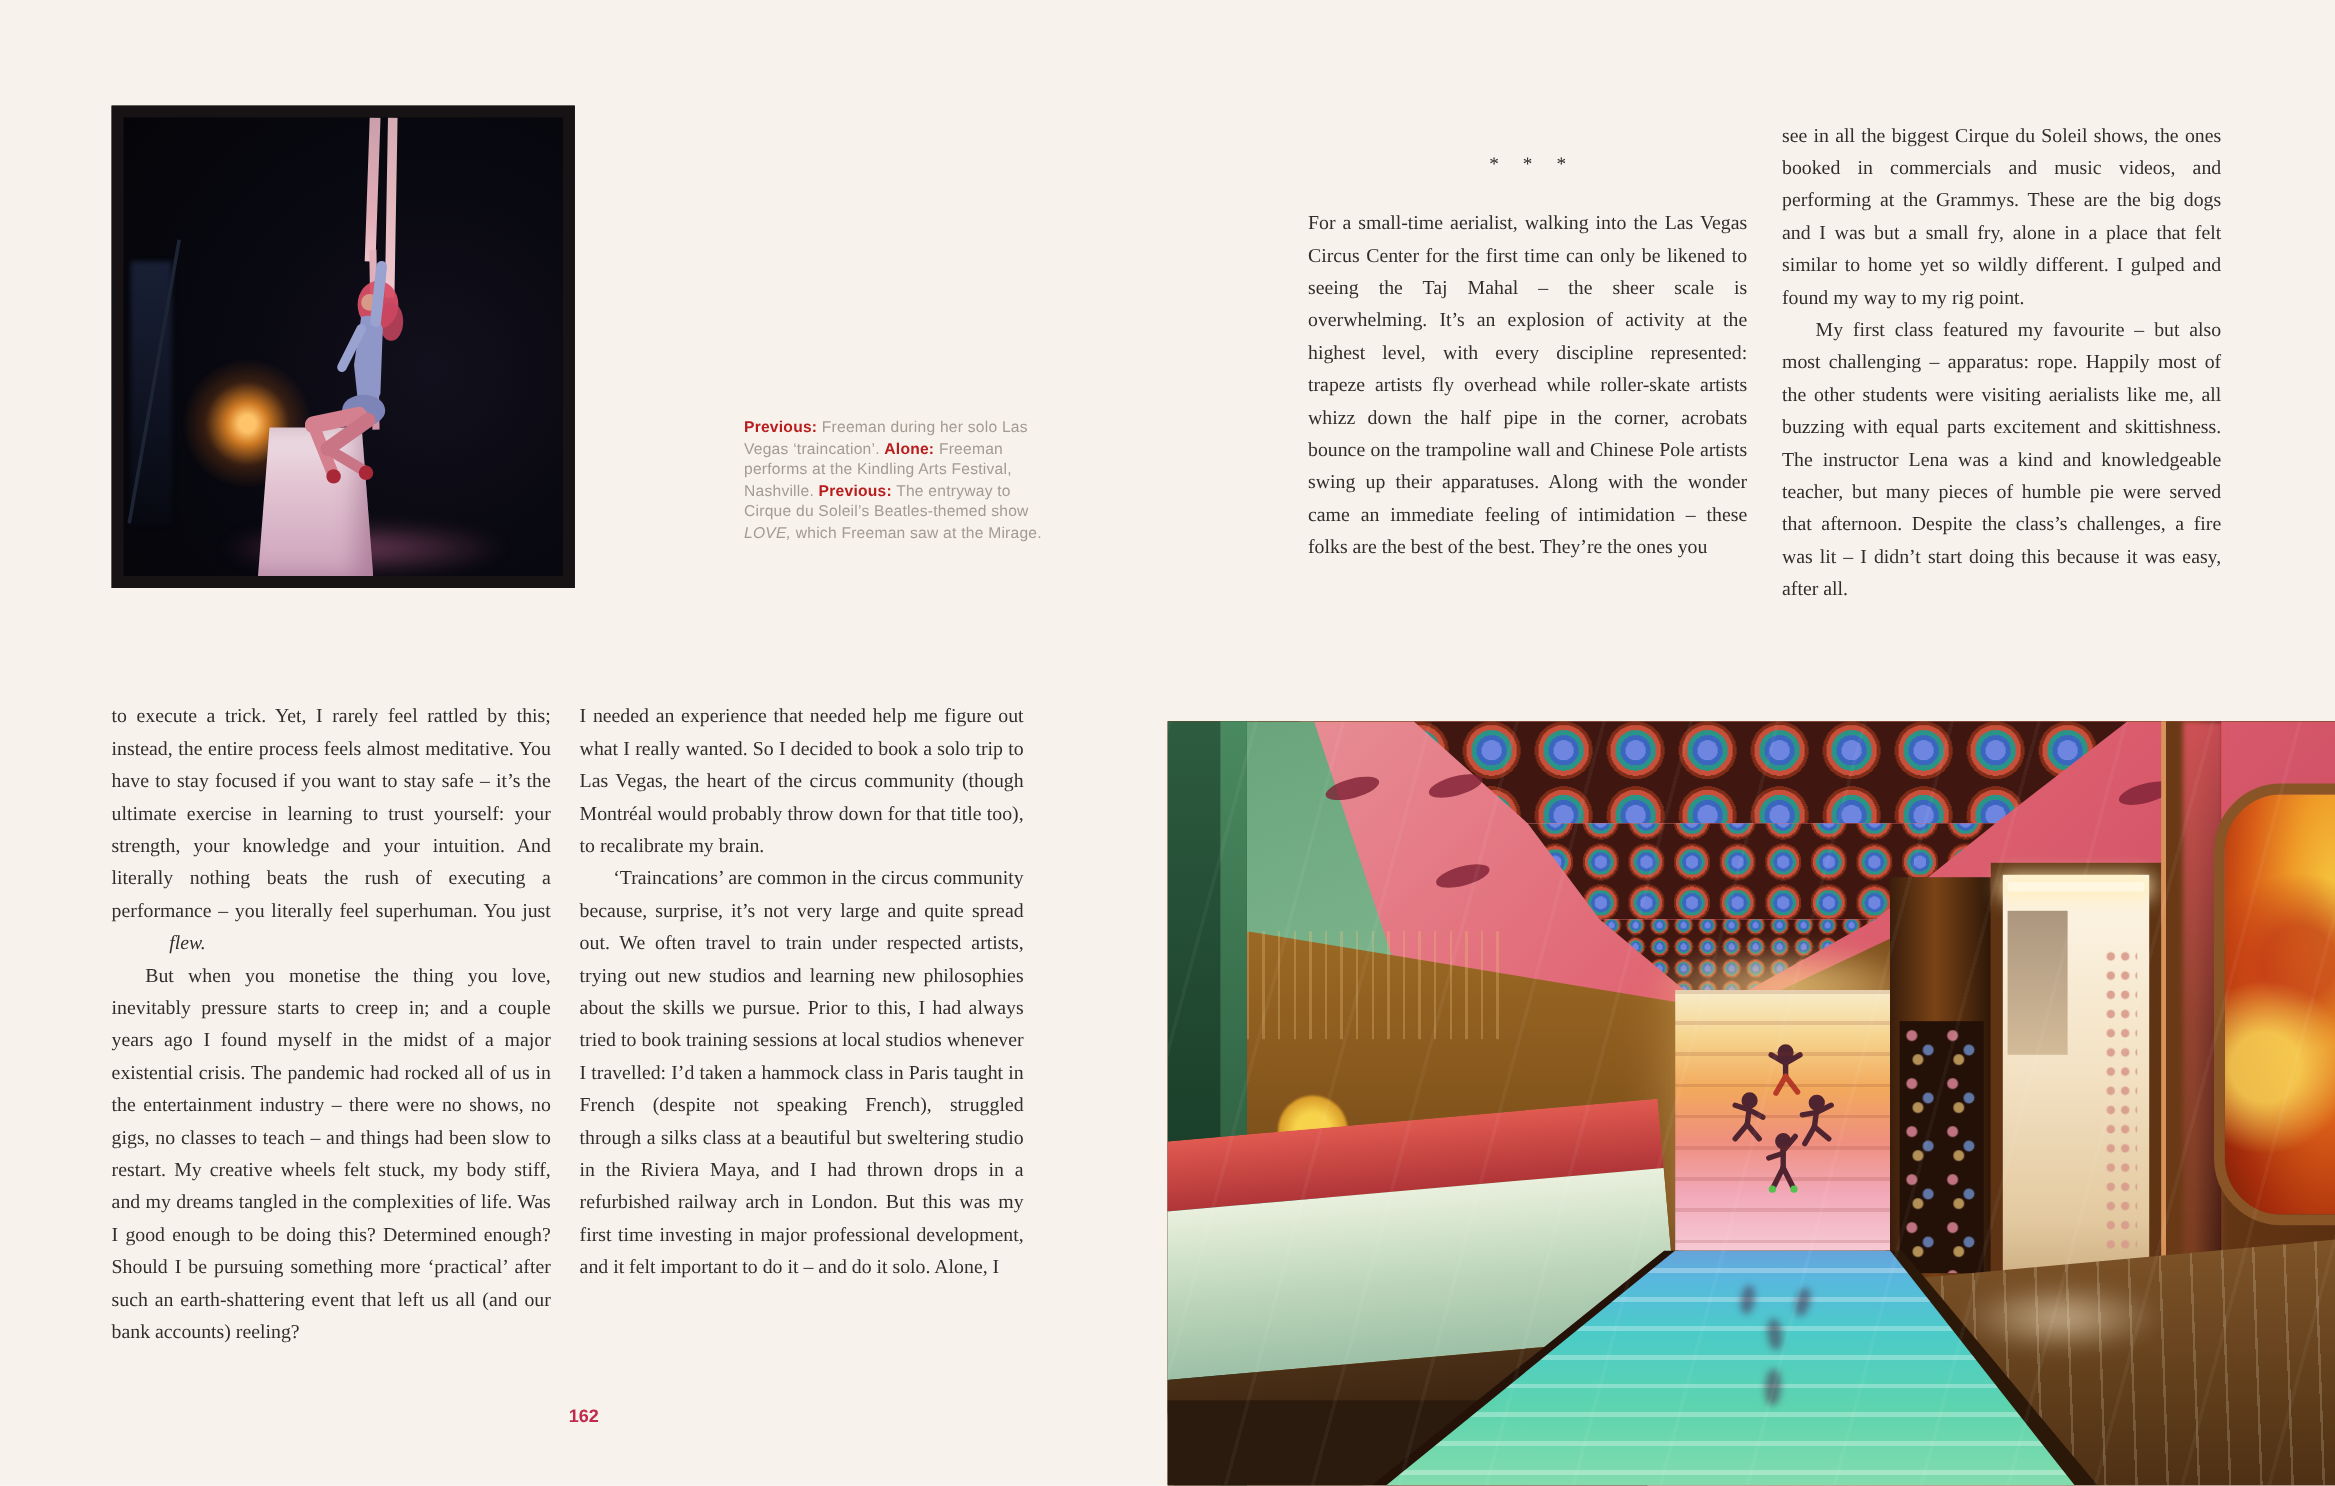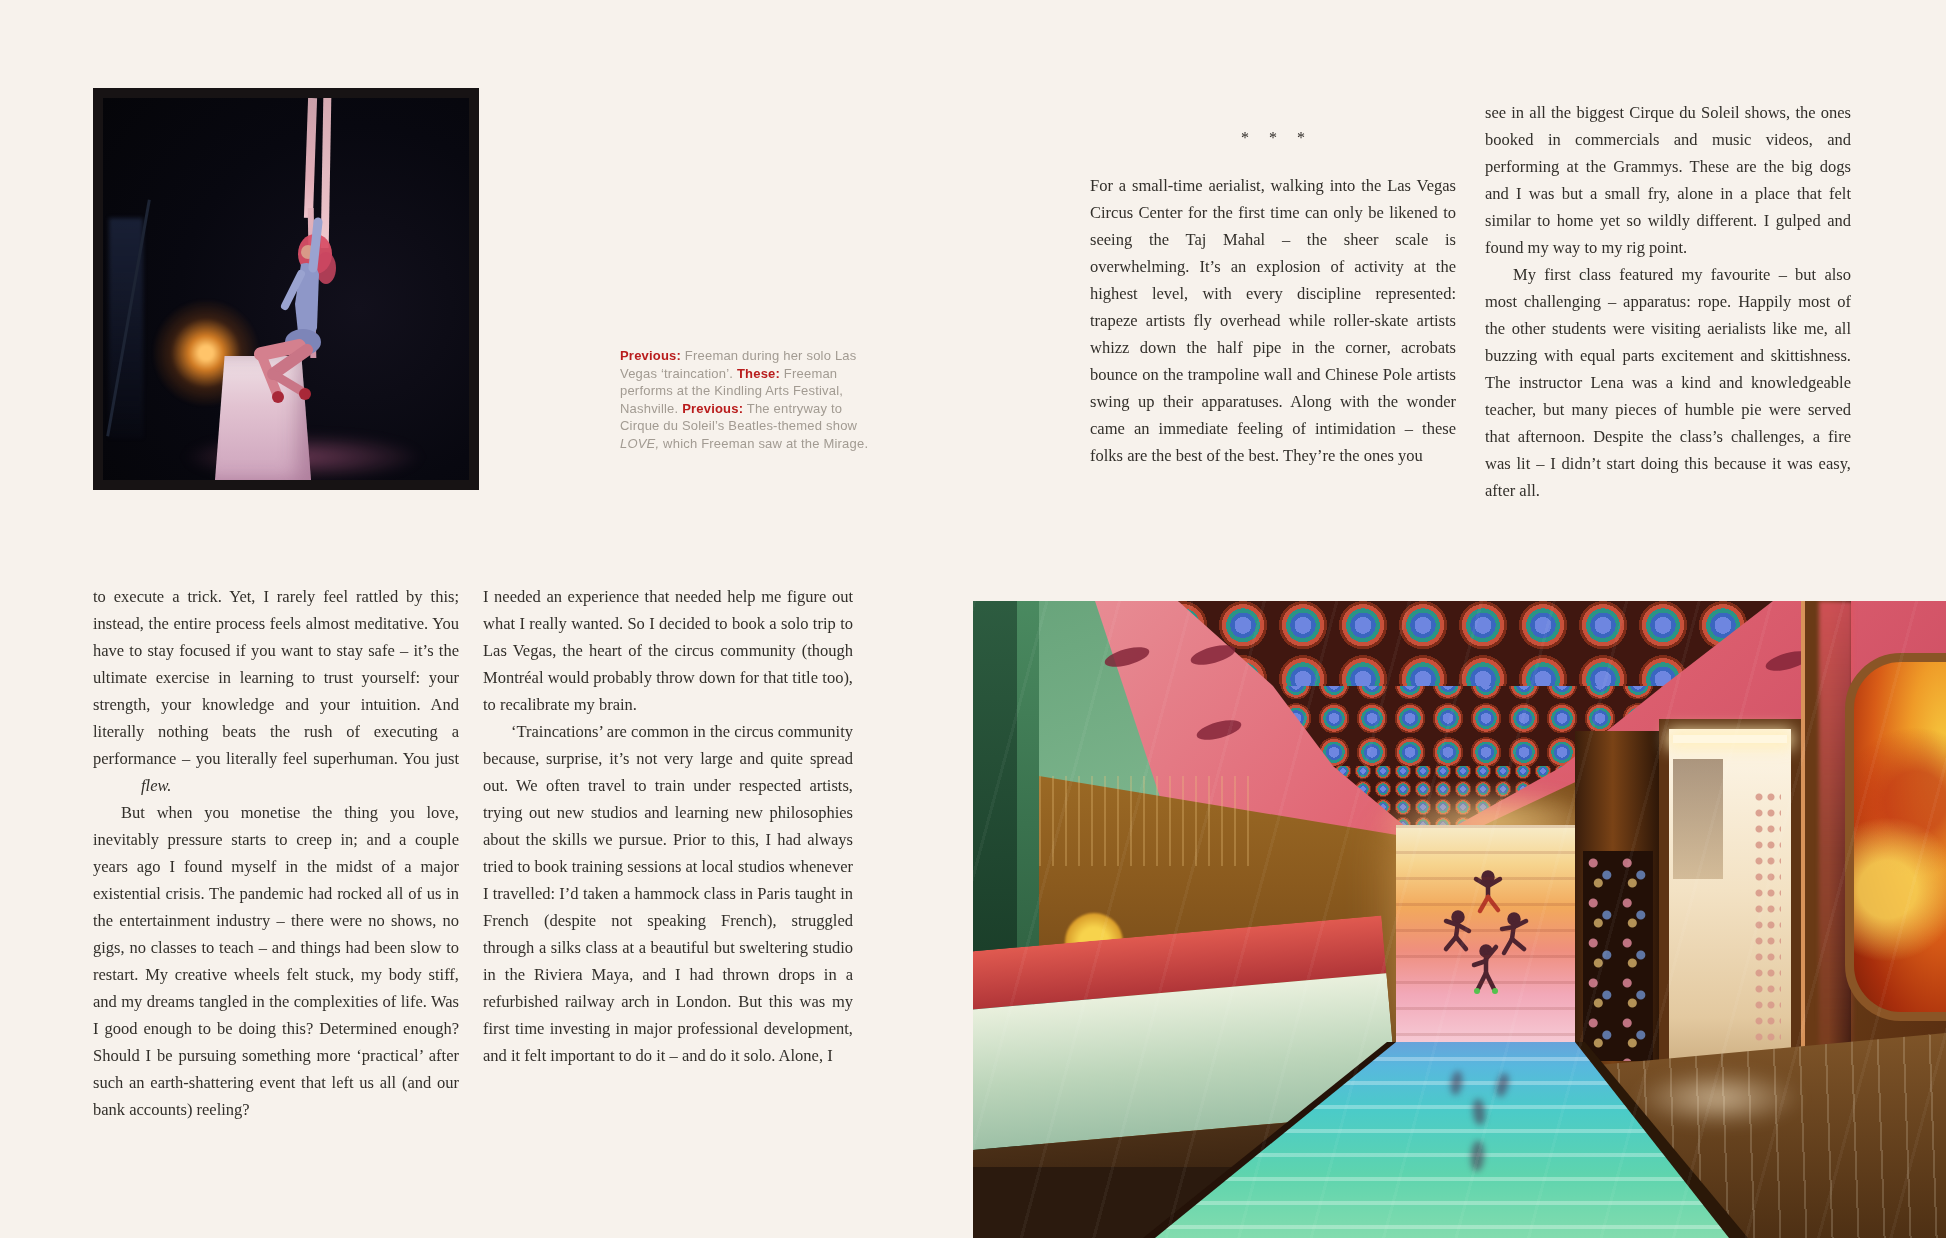--- a/index.html
+++ b/index.html
@@ -140,33 +140,34 @@
       <line x1="76" y1="138" x2="38" y2="146" stroke="#d4808e" stroke-width="14" stroke-linecap="round"></line>
       <line x1="38" y1="146" x2="54" y2="186" stroke="#d4808e" stroke-width="10" stroke-linecap="round"></line>
       <line x1="84" y1="142" x2="50" y2="166" stroke="#c97586" stroke-width="12" stroke-linecap="round"></line>
       <line x1="50" y1="166" x2="80" y2="184" stroke="#c97586" stroke-width="9" stroke-linecap="round"></line>
       <circle cx="55" cy="189" r="6" fill="#a82838"></circle>
       <circle cx="82" cy="186" r="6" fill="#a82838"></circle>
     </svg>
   </figure>
 
   <p class="caption">
-    <b>Previous:</b><span> Freeman during her solo Las Vegas ‘traincation’. </span><b>These:</b><span> Freeman performs at the Kindling Arts Festival, Nashville. </span><b>Previous:</b><span> The entryway to Cirque du Soleil’s Beatles-themed show </span><em>LOVE,</em><span> which Freeman saw at the Mirage.</span>
+    <b>Previous:</b><span> Freeman during her solo Las Vegas ‘traincation’. </span><b>Alone:</b><span> Freeman performs at the Kindling Arts Festival, Nashville. </span><b>Previous:</b><span> The entryway to Cirque du Soleil’s Beatles-themed show </span><em>LOVE,</em><span> which Freeman saw at the Mirage.</span>
   </p>
 
   <div class="col" style="left:93px;top:583px;">
     <p class="para"><span>to execute a trick. Yet, I rarely feel rattled by this; instead, the entire process feels almost meditative. You have to stay focused if you want to stay safe – it’s the ultimate exercise in learning to trust yourself: your strength, your knowledge and your intuition. And literally nothing beats the rush of executing a performance – you literally feel superhuman. You just </span><em>flew.</em></p>
     <p class="indent">But when you monetise the thing you love, inevitably pressure starts to creep in; and a couple years ago I found myself in the midst of a major existential crisis. The pandemic had rocked all of us in the entertainment industry – there were no shows, no gigs, no classes to teach – and things had been slow to restart. My creative wheels felt stuck, my body stiff, and my dreams tangled in the complexities of life. Was I good enough to be doing this? Determined enough? Should I be pursuing something more ‘practical’ after such an earth-shattering event that left us all (and our bank accounts) reeling?</p>
   </div>
 
   <div class="col" style="left:483px;top:583px;width:370px;">
     <p>I needed an experience that needed help me figure out what I really wanted. So I decided to book a solo trip to Las Vegas, the heart of the circus community (though Montréal would probably throw down for that title too), to recalibrate my brain.</p>
     <p class="indent">‘Traincations’ are common in the circus community because, surprise, it’s not very large and quite spread out. We often travel to train under respected artists, trying out new studios and learning new philosophies about the skills we pursue. Prior to this, I had always tried to book training sessions at local studios whenever I travelled: I’d taken a hammock class in Paris taught in French (despite not speaking French), struggled through a silks class at a beautiful but sweltering studio in the Riviera Maya, and I had thrown drops in a refurbished railway arch in London. But this was my first time investing in major professional development, and it felt important to do it – and do it solo. Alone, I</p>
   </div>
 
+  <div class="folio">162</div>
 </section>
 
 <section class="abs" style="left:973px;top:0;width:973px;height:1238px;">
 
   <div class="col" style="left:117px;top:99px;">
     <span class="stars">* * *</span>
     <p>For a small-time aerialist, walking into the Las Vegas Circus Center for the first time can only be likened to seeing the Taj Mahal – the sheer scale is overwhelming. It’s an explosion of activity at the highest level, with every discipline represented: trapeze artists fly overhead while roller-skate artists whizz down the half pipe in the corner, acrobats bounce on the trampoline wall and Chinese Pole artists swing up their apparatuses. Along with the wonder came an immediate feeling of intimidation – these folks are the best of the best. They’re the ones you</p>
   </div>
 
   <div class="col" style="left:512px;top:99px;">

